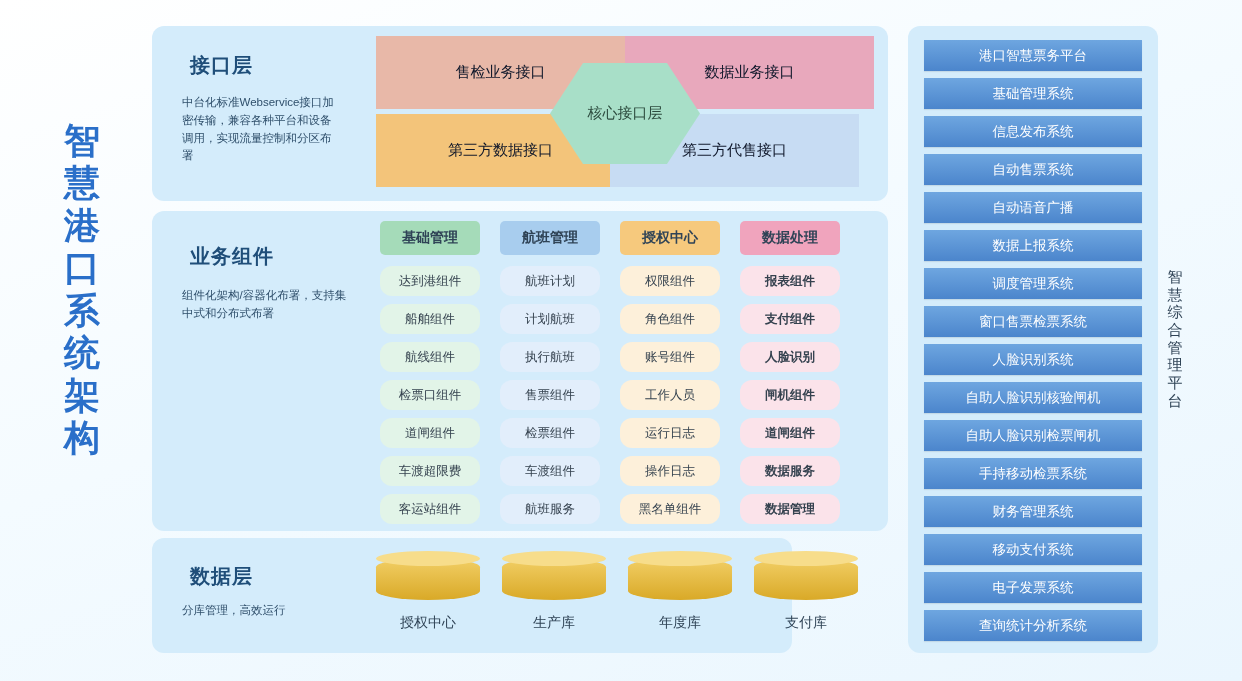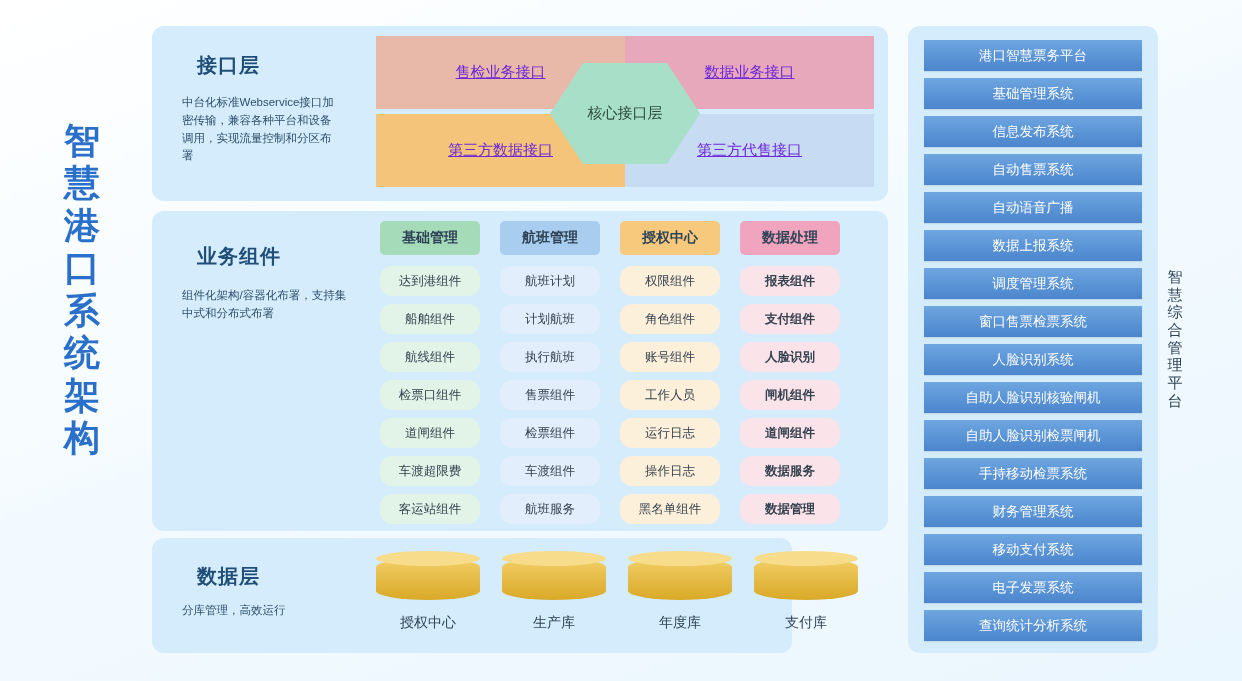--- a/index.html
+++ b/index.html
@@ -40,21 +40,20 @@
     position: absolute;
     background: #d4ecfb;
     border-radius: 12px;
   }
   .panel-title {
     position: absolute;
     color: #1f4e79;
     font-weight: bold;
     font-size: 20px;
     letter-spacing: 1px;
-    margin-left: 7px;
   }
   .panel-desc {
     position: absolute;
     color: #2f4f6b;
     font-size: 11.5px;
     line-height: 1.55;
   }
 
   
   #panel-interface { left: 152px; top: 26px; width: 736px; height: 175px; }
@@ -67,30 +66,29 @@
     top: 10px;
     width: 498px;
     height: 155px;
   }
   .iface-cell {
     position: absolute;
     display: flex;
     align-items: center;
     justify-content: center;
     font-size: 15px;
-    color: #6d28d9;
+    color: #0f172a;
     width: 249px;
     height: 73px;
     box-sizing: border-box;
-    text-decoration: underline;
   }
   .iface-tl { left: 0; top: 0; background: #e8b8a8; }
   .iface-tr { left: 249px; top: 0; background: #e8a8bc; }
   .iface-bl { left: 0; top: 77.5px; background: #f3c47a; }
-  .iface-br { left: 249px; top: 77.5px; background: #c7dcf3; }
+  .iface-br { left: 234px; top: 77.5px; background: #c7dcf3; }
 
   .iface-core {
     position: absolute;
     left: 174px;
     top: 27px;
     width: 150px;
     height: 101px;
     background: #a8dfc8;
     clip-path: polygon(22% 0%, 78% 0%, 100% 50%, 78% 100%, 22% 100%, 0% 50%);
     display: flex;

